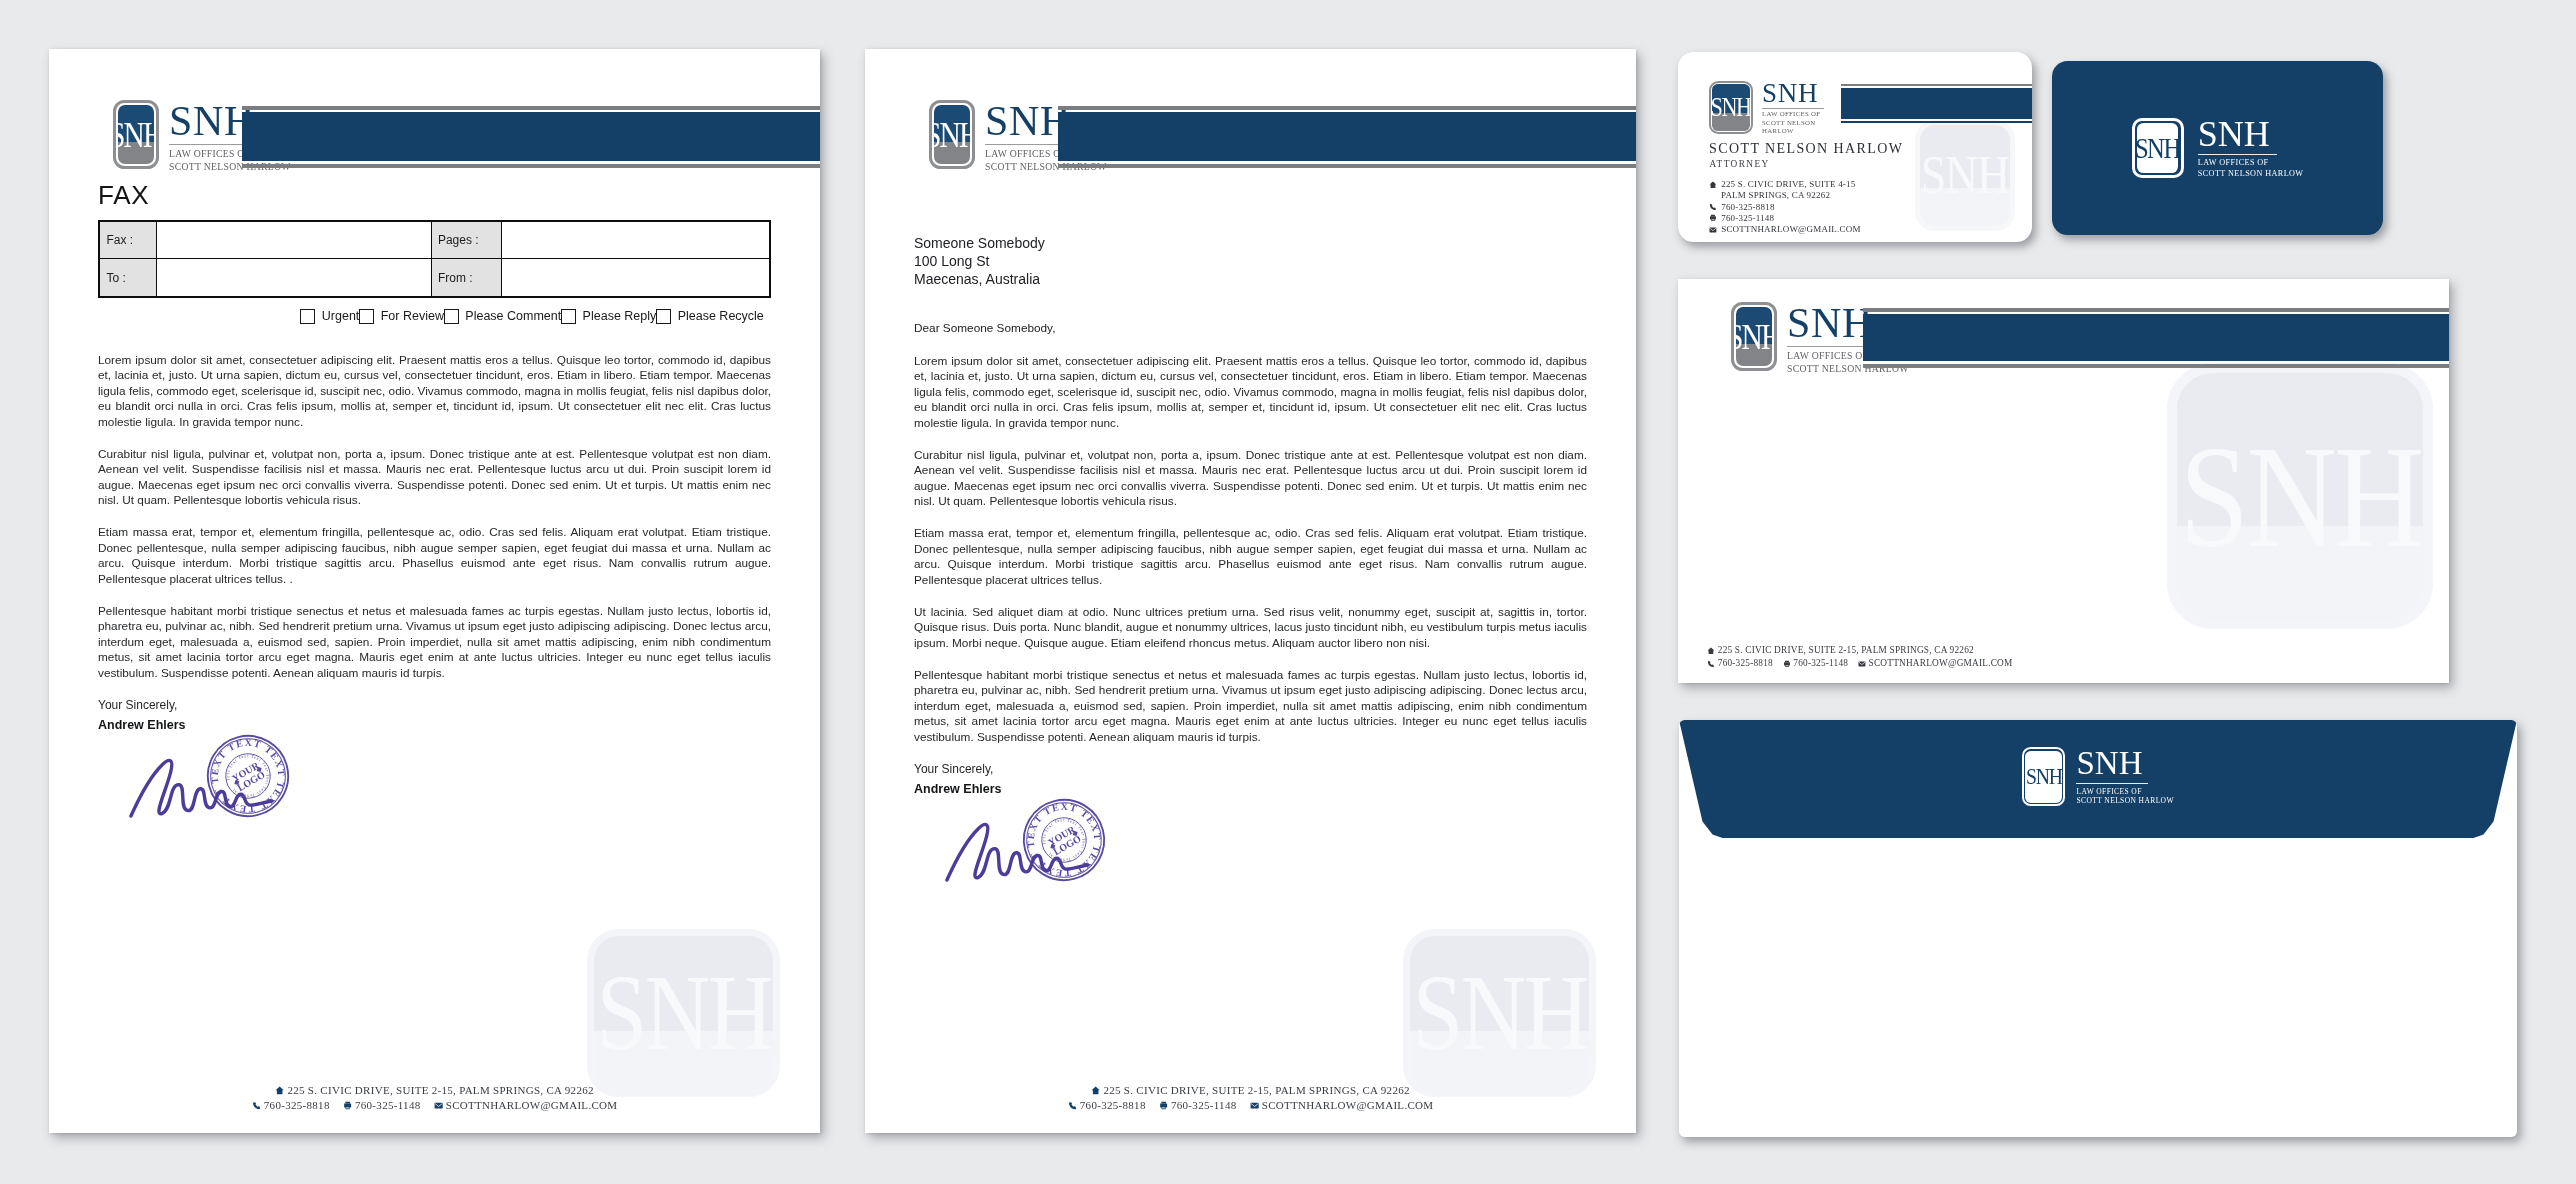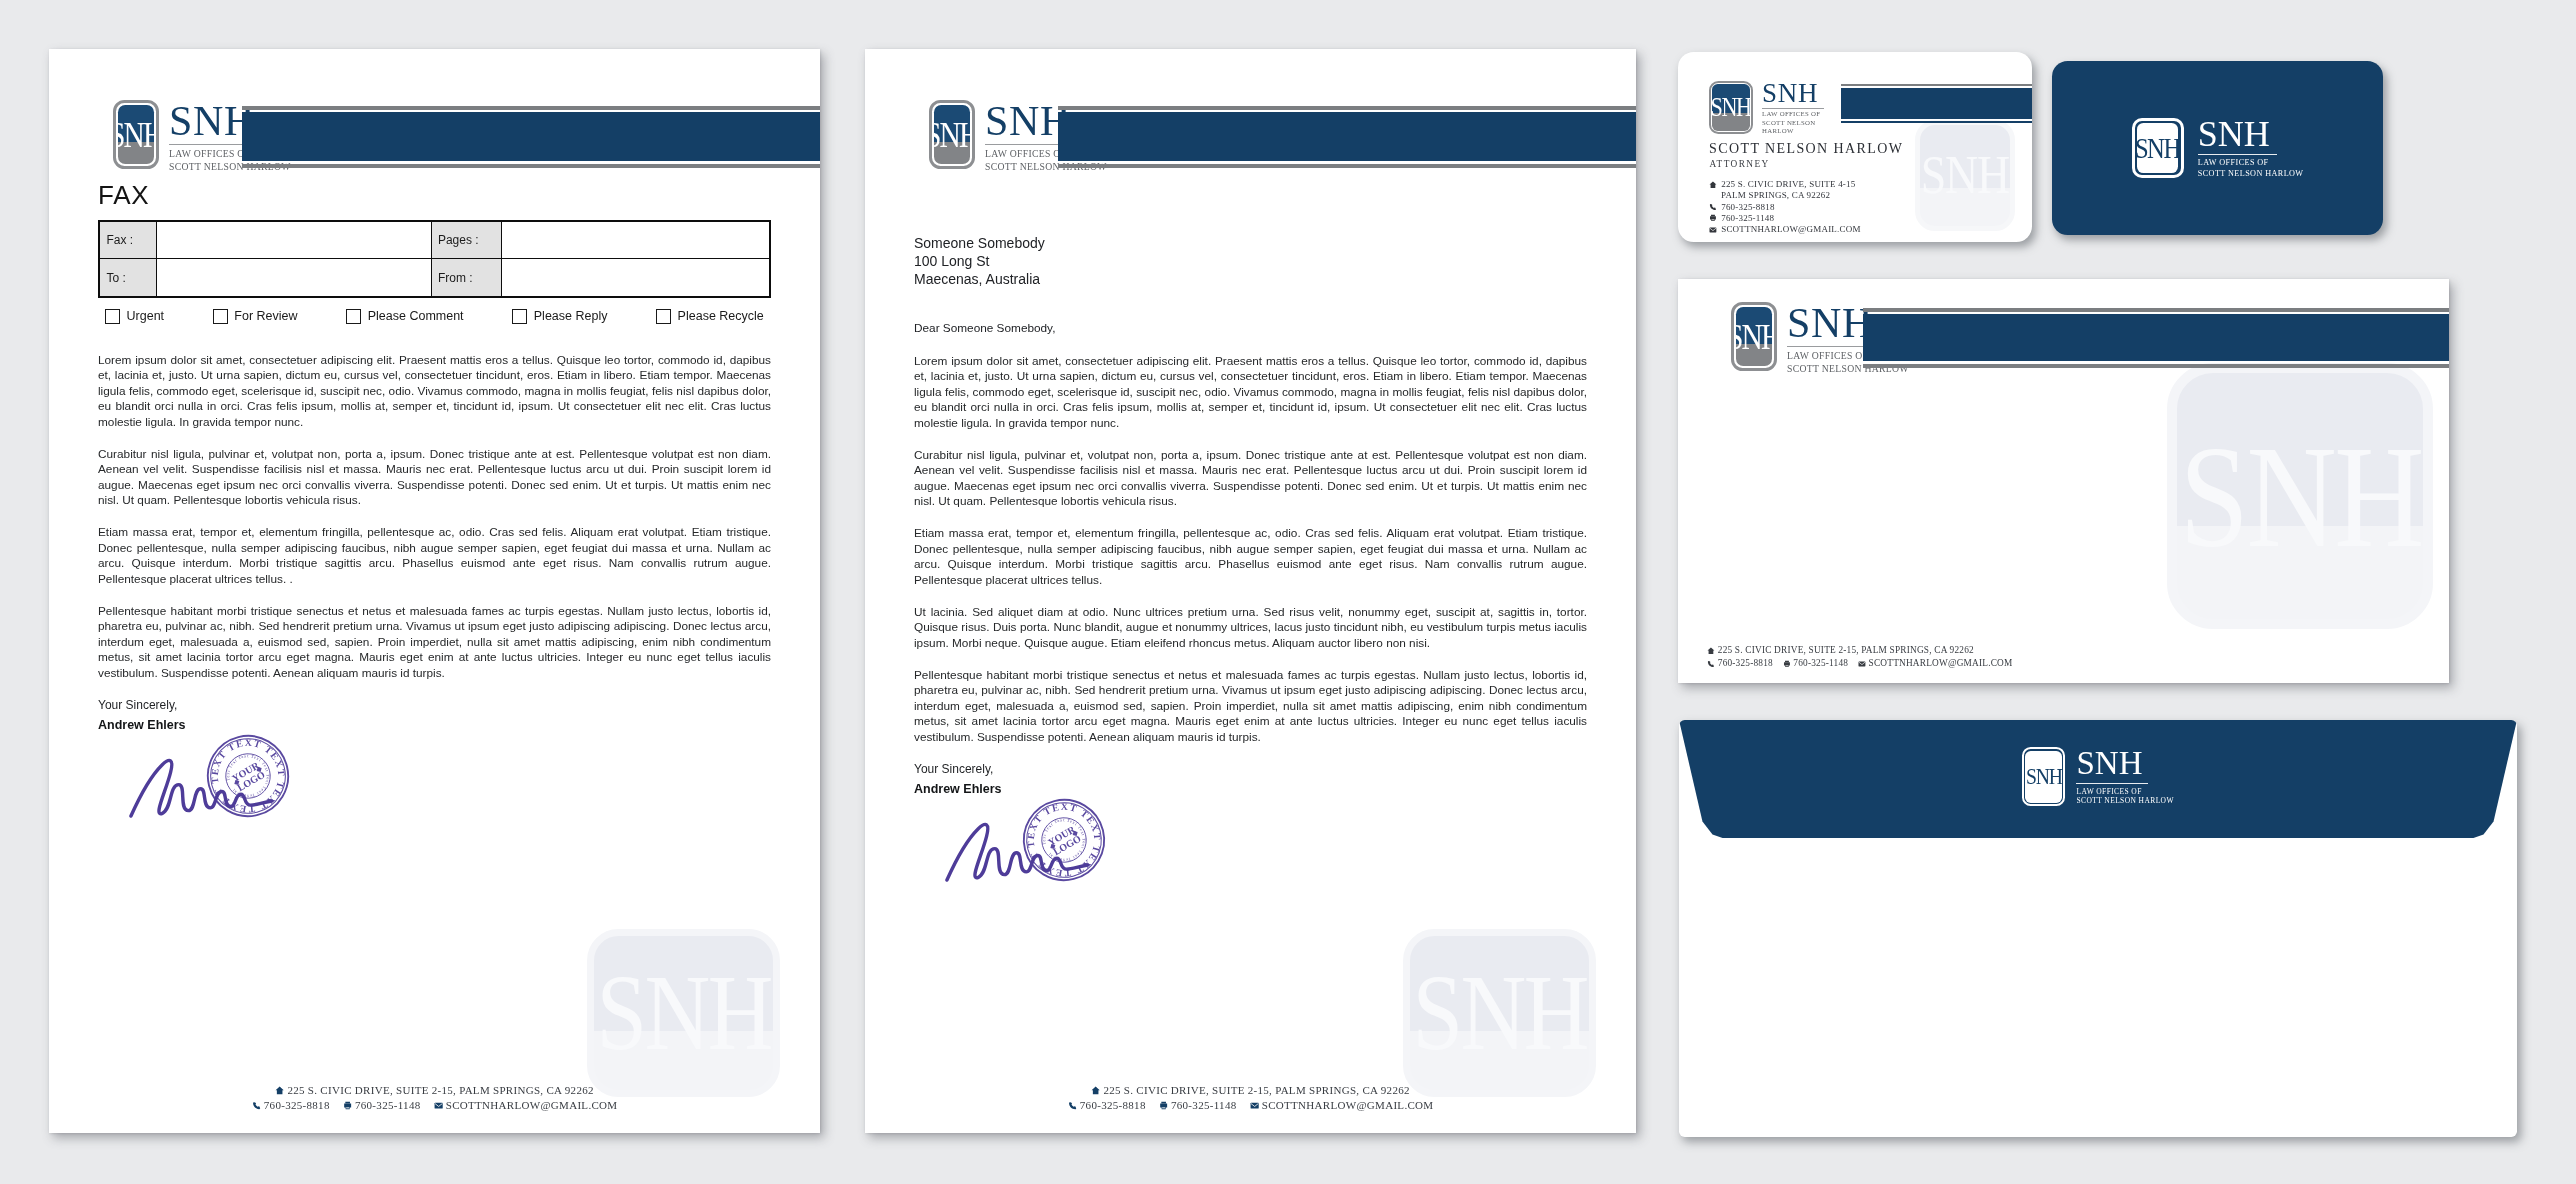--- a/index.html
+++ b/index.html
@@ -37,21 +37,21 @@
   .doc-footer .ic { color:#143F66; }
   .ic { width:9.3px; height:9.3px; vertical-align:-1.4px; margin-right:2.9px; }
   .seg { margin:0 5px; white-space:nowrap; }
 
   
   .flow { position:absolute; left:49px; right:49px; top:130px; z-index:1; }
   .fax-title { text-align:left; font-size:26px; letter-spacing:0.7px; color:#141414; margin:1.4px 1.4px 8.6px 0; font-weight:400; }
   table.faxgrid { width:100%; border-collapse:collapse; border:2.1px solid #0d0d0d; }
   table.faxgrid td { border:1.4px solid #0d0d0d; height:38px; font-size:12px; color:#1c1c1c; padding-left:6.4px; }
   td.lbl { background:#e2e2e2; }
-  .checks { display:flex; justify-content:space-between; padding:0 7.2px; margin-top:10.7px; }
+  .checks { display:flex; justify-content:flex-end; padding:0 7.2px; margin-top:10.7px; }
   .chk { display:flex; align-items:center; font-size:12.5px; color:#1a1a1a; }
   .chk .box { width:15px; height:15px; border:1.8px solid #1a1a1a; margin-right:6.4px; background:#fff; }
   .para { font-size:11.8px; line-height:15.5px; color:#26282a; text-align:justify; margin-top:16.5px; }
   .para.first { margin-top:29px; }
   .closing { font-size:12px; color:#1f2124; margin-top:17px; }
   .signer  { font-size:12.5px; color:#131517; font-weight:bold; margin-top:5.7px; }
   .sigblock { position:relative; height:100px; margin-top:2.9px; }
   .sig { position:absolute; left:27px; top:10px; }
   .stamp { position:absolute; left:107px; top:-1.4px; transform:rotate(-14deg); opacity:.93; }
 

